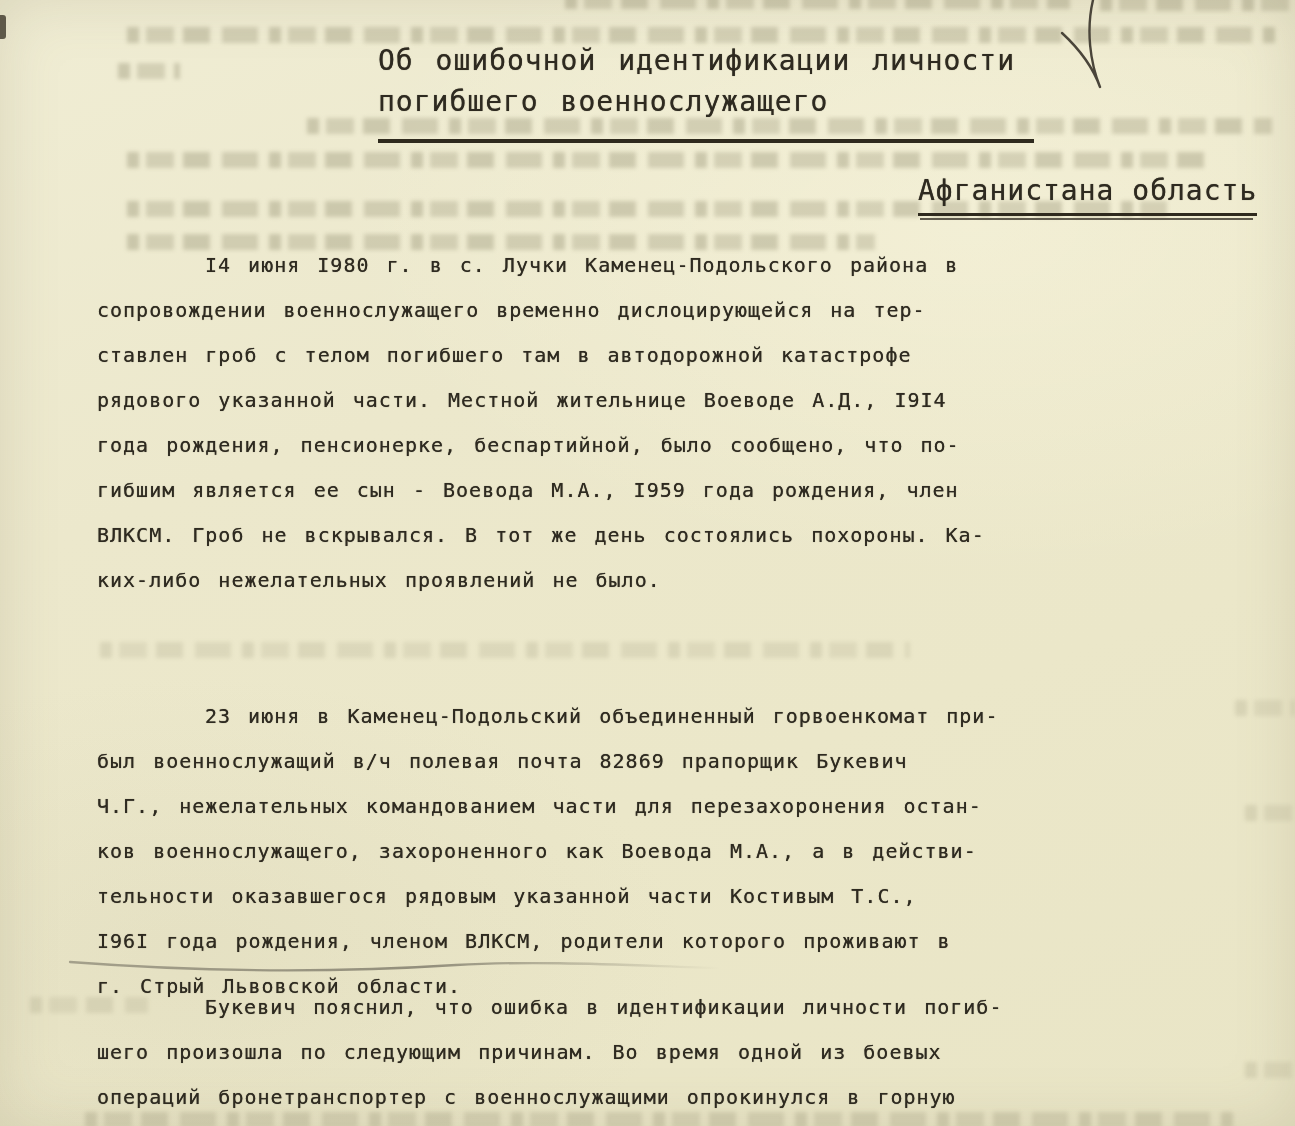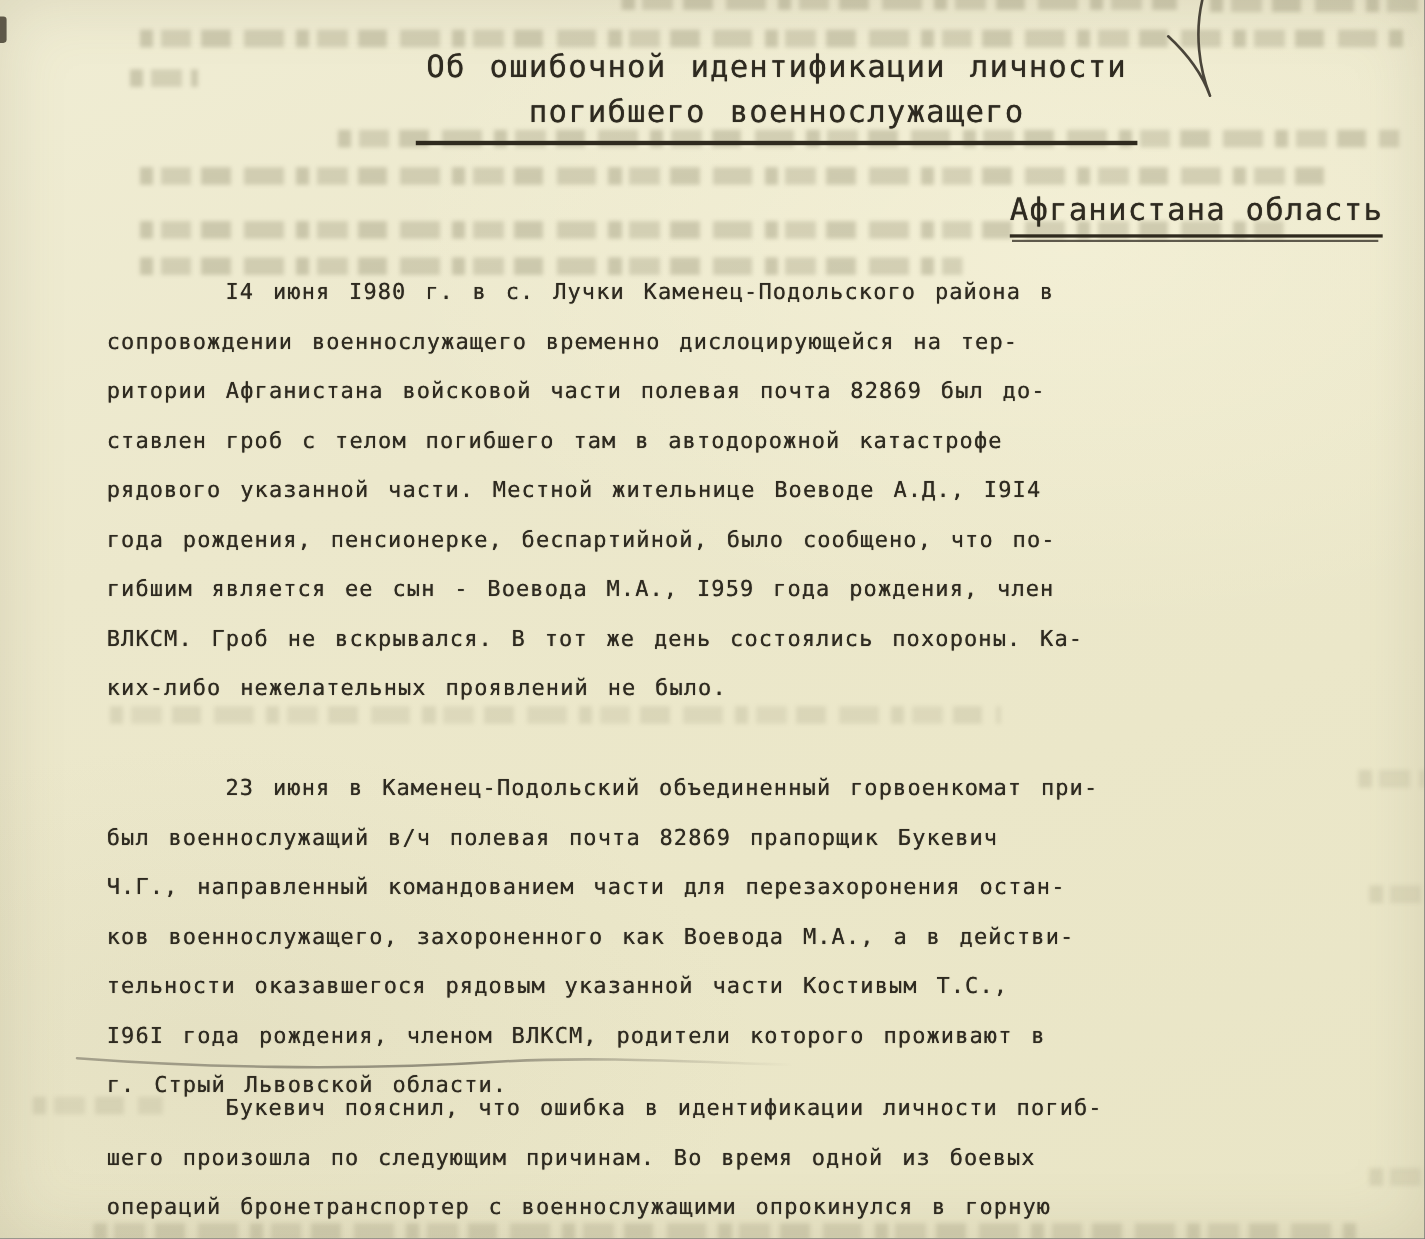--- a/index.html
+++ b/index.html
@@ -23,23 +23,22 @@
     font-size:20px;letter-spacing:1px;word-spacing:4px;
     text-shadow:0 0 .7px rgba(46,42,32,.85);
   }
   .indent{padding-left:108px;}
   .p1{top:243px;}
   .p2{top:694px;}
   .p3{top:985px;}
   
   .title-block{
     position:absolute;left:378px;top:40px;width:656px;
-    text-align:center;
     border-bottom:4px solid #2f2a1e;
-    padding-bottom:6px;
+    padding-bottom:17px;
   }
   .title-line{
     white-space:nowrap;height:41px;line-height:41px;
     font-size:28px;letter-spacing:1px;word-spacing:4px;
     text-shadow:0 0 .7px rgba(46,42,32,.85);
   }
   
   .region{
     position:absolute;left:918px;top:172px;
     white-space:nowrap;height:38px;line-height:38px;
@@ -99,33 +98,32 @@
   <div class="title-block">
     <div class="title-line">Об ошибочной идентификации личности</div>
     <div class="title-line">погибшего военнослужащего</div>
   </div>
 
   <div class="region">Афганистана область</div>
 
   <div class="para p1">
     <div class="tl indent">I4 июня I980 г. в с. Лучки Каменец-Подольского района в</div>
     <div class="tl">сопровождении военнослужащего временно дислоцирующейся на тер-</div>
-    <div class="tl">ритории Афганистана войсковой части полевая почта 82869 был до-</div>
     <div class="tl">ставлен гроб с телом погибшего там в автодорожной катастрофе</div>
     <div class="tl">рядового указанной части. Местной жительнице Воеводе А.Д., I9I4</div>
     <div class="tl">года рождения, пенсионерке, беспартийной, было сообщено, что по-</div>
     <div class="tl">гибшим является ее сын - Воевода М.А., I959 года рождения, член</div>
     <div class="tl">ВЛКСМ. Гроб не вскрывался. В тот же день состоялись похороны. Ка-</div>
     <div class="tl">ких-либо нежелательных проявлений не было.</div>
   </div>
 
   <div class="para p2">
     <div class="tl indent">23 июня в Каменец-Подольский объединенный горвоенкомат при-</div>
     <div class="tl">был военнослужащий в/ч полевая почта 82869 прапорщик Букевич</div>
-    <div class="tl">Ч.Г., направленный командованием части для перезахоронения остан-</div>
+    <div class="tl">Ч.Г., нежелательных командованием части для перезахоронения остан-</div>
     <div class="tl">ков военнослужащего, захороненного как Воевода М.А., а в действи-</div>
     <div class="tl">тельности оказавшегося рядовым указанной части Костивым Т.С.,</div>
     <div class="tl">I96I года рождения, членом ВЛКСМ, родители которого проживают в</div>
     <div class="tl">г. Стрый Львовской области.</div>
   </div>
 
   <svg class="mark" style="left:66px;top:954px;" width="660" height="26" viewBox="0 0 660 26">
     <defs>
       <linearGradient id="pfade" x1="0" y1="0" x2="1" y2="0">
         <stop offset="0" stop-color="#6e6a5c" stop-opacity=".55"></stop>

